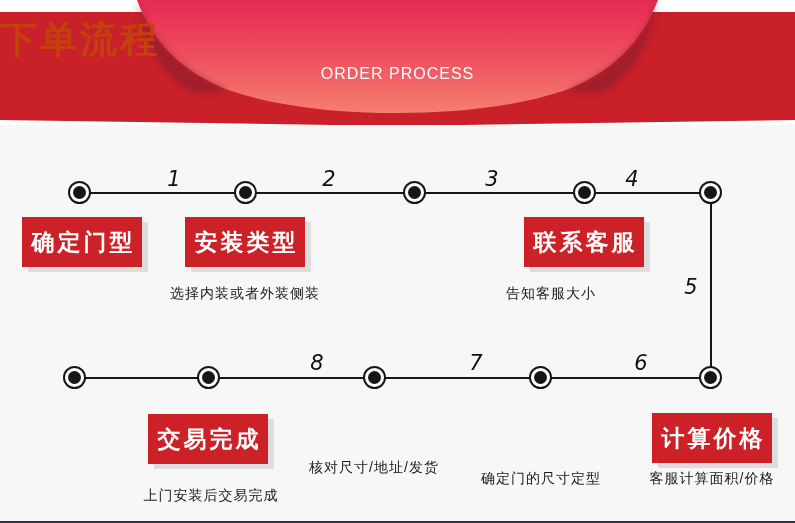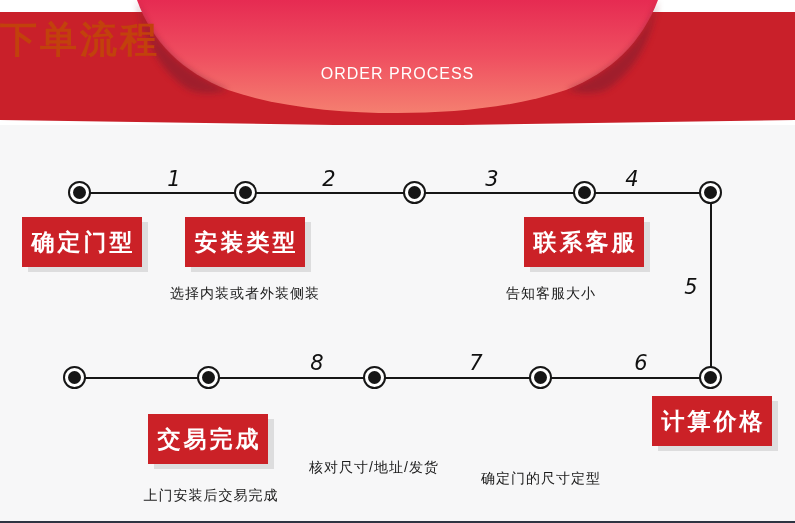--- a/index.html
+++ b/index.html
@@ -140,25 +140,26 @@
     <span class="step-number" style="left:641px;top:238px;">6</span>
 
     <div class="step-box" style="left:22px;top:92px;">确定门型</div>
     <div class="step-box" style="left:185px;top:92px;">安装类型</div>
     <div class="step-box" style="left:524px;top:92px;">联系客服</div>
 
     <div class="step-caption" style="left:245px;top:160px;font-family:Liberation Mono, monospace;">选择内装或者外装侧装</div>
     <div class="step-caption" style="left:551px;top:160px;">告知客服大小</div>
 
     <div class="step-box" style="left:148px;top:277px;margin-top:12px;">交易完成</div>
-    <div class="step-box" style="left:652px;top:271px;">计算价格</div>
+    <div class="step-box" style="left:652px;top:288px;">计算价格</div>
 
     <div class="step-caption" style="left:211px;top:362px;">上门安装后交易完成</div>
     <div class="step-caption" style="left:374px;top:334px;">核对尺寸/地址/发货</div>
     <div class="step-caption" style="left:541px;top:345px;">确定门的尺寸定型</div>
+    <div class="step-caption" style="left:712px;top:345px;">客服计算面积/价格</div>
 
     <svg class="smiley" viewBox="0 0 100 92">
       <g fill="none" stroke="#141414" stroke-width="10" stroke-linecap="round" stroke-linejoin="round">
         <path d="M13,14 L34,27 L13,40"></path>
         <path d="M87,14 L66,27 L87,40"></path>
         <path d="M16,52 C20,80 80,80 84,52"></path>
       </g>
     </svg>
 
     <div class="footer-line"></div>

